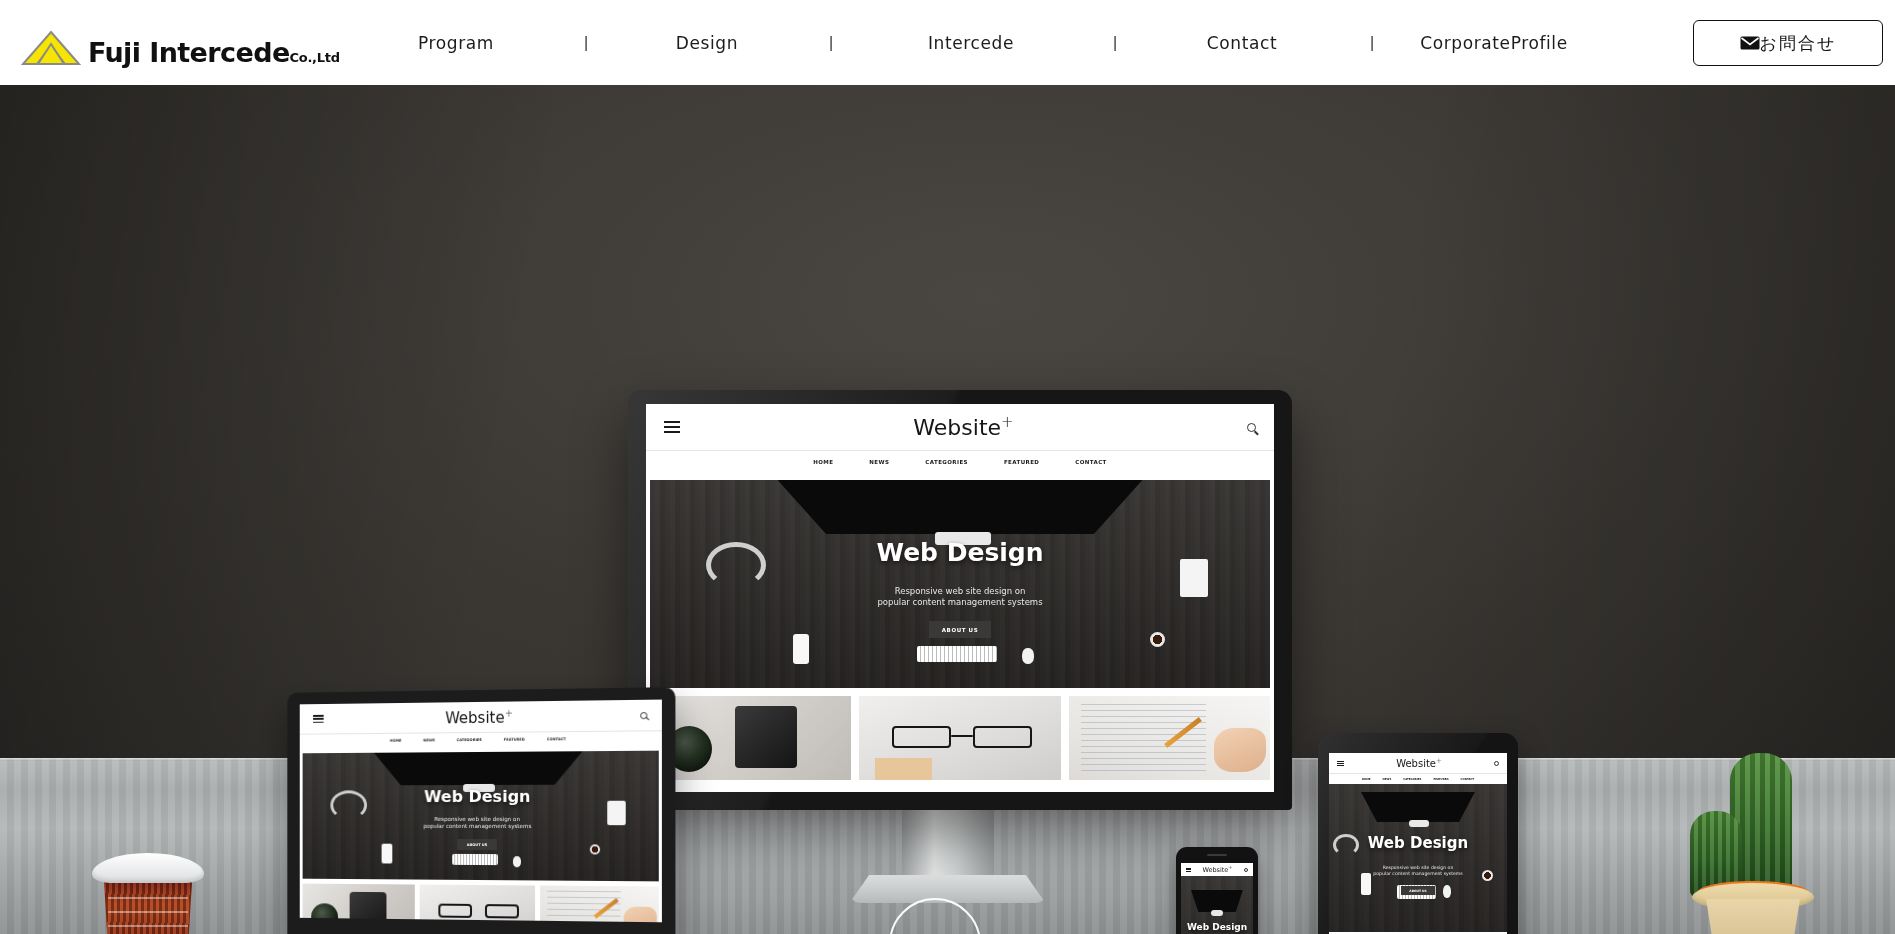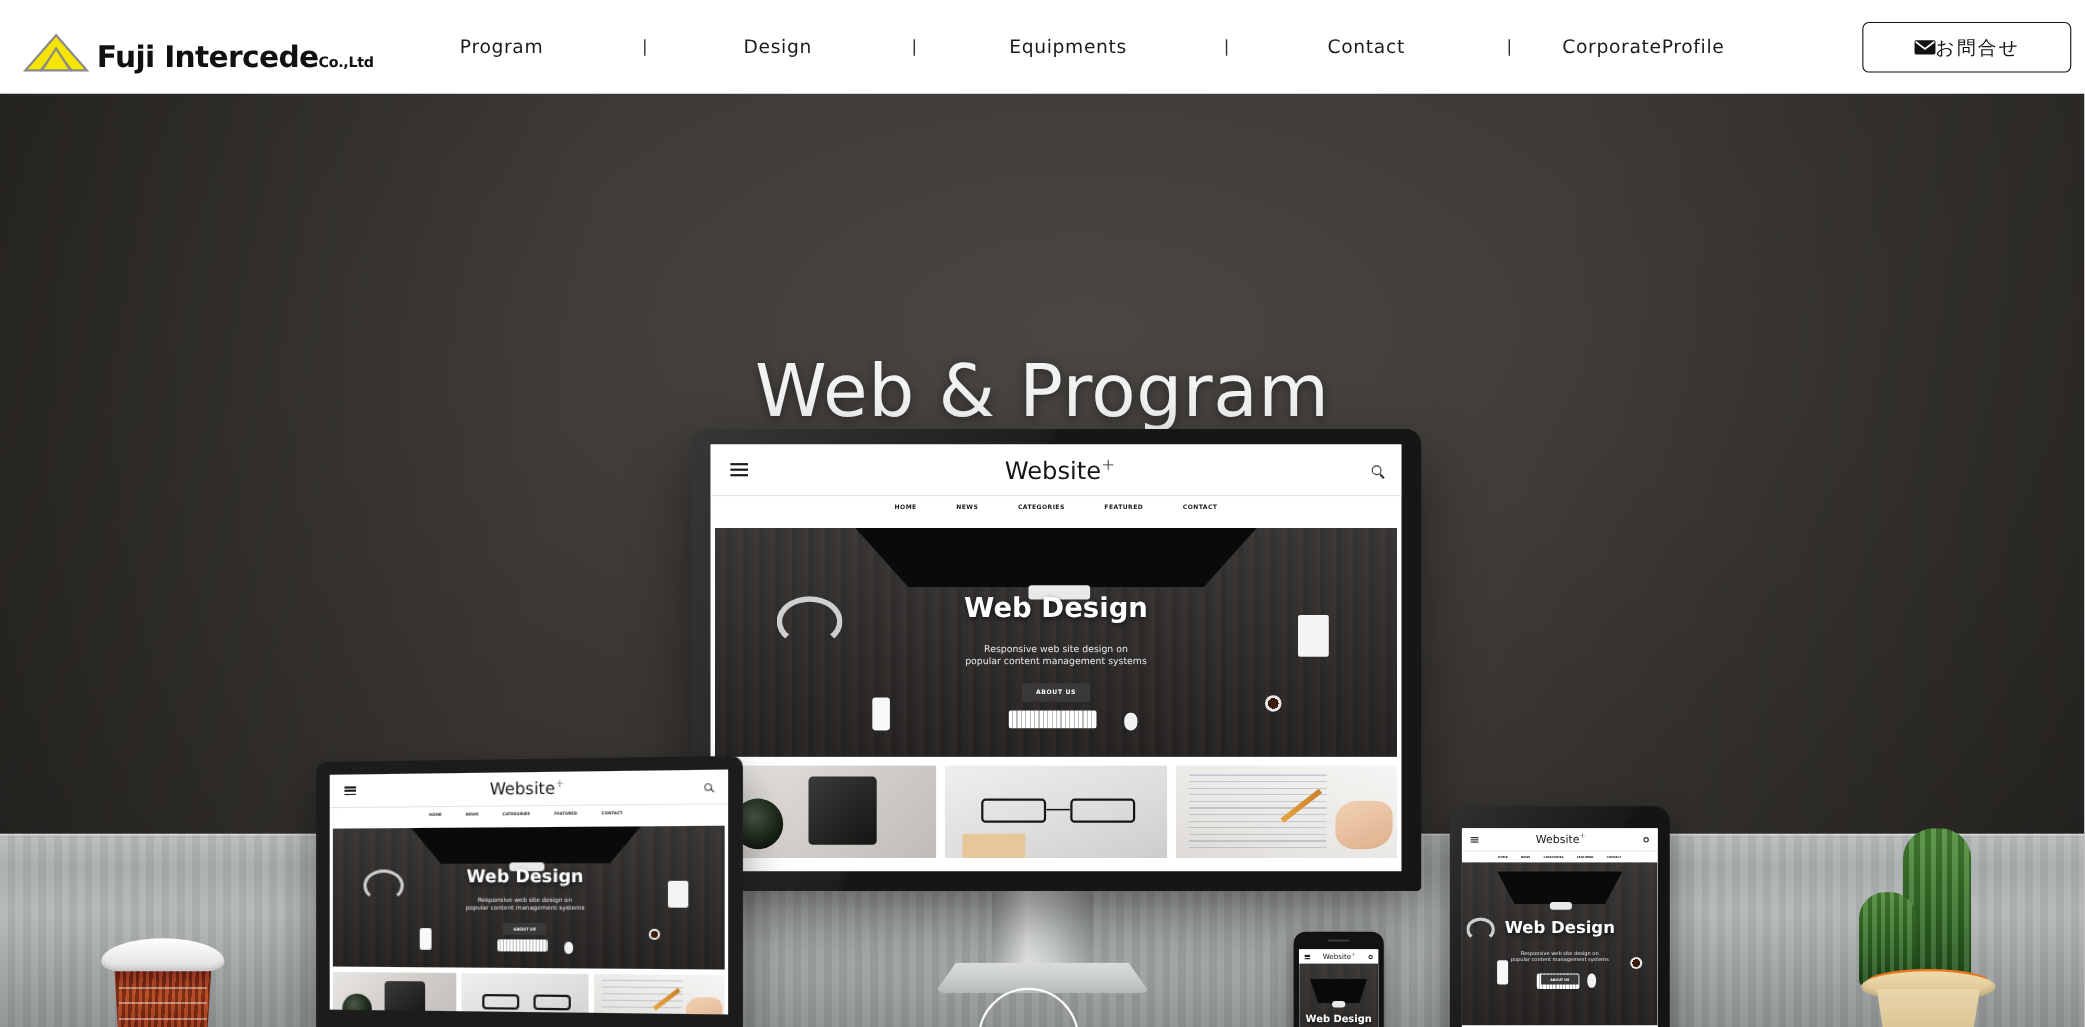--- a/index.html
+++ b/index.html
@@ -277,21 +277,21 @@
 
     <div class="nav">
       <div class="nav-item" style="width:92px">Program</div>
       <div class="nav-gap-a"></div>
       <div class="nav-sep">|</div>
       <div class="nav-gap-a"></div>
       <div class="nav-item" style="width:80px">Design</div>
       <div class="nav-gap-a"></div>
       <div class="nav-sep">|</div>
       <div class="nav-gap-b"></div>
-      <div class="nav-item" style="width:120px">Equipments</div>
+      <div class="nav-item" style="width:120px">Intercede</div>
       <div class="nav-gap-a"></div>
       <div class="nav-sep">|</div>
       <div class="nav-gap-a"></div>
       <div class="nav-item" style="width:92px">Contact</div>
       <div class="nav-gap-a"></div>
       <div class="nav-sep">|</div>
       <div style="width:33px"></div>
       <div class="nav-item" style="width:180px">CorporateProfile</div>
     </div>
 
@@ -302,21 +302,20 @@
           <path d="M1.5 2 L10 8.4 L18.5 2" fill="none" stroke="#fff" stroke-width="1.6"></path>
         </svg>
       </span>
       <span class="label">お問合せ</span>
     </div>
   </div>
 
   <div class="hero">
     <div class="wall-shade"></div>
 
-    <div class="hero-title">Web &amp; Program</div>
     <div class="hero-sub">ウエブ制作 &amp; プログラム開発</div>
 
     <div class="desk">
         <div class="desk-edge"></div>
       </div>
 
     <div class="monitor-neck"></div>
     <div class="monitor-base"></div>
     <div class="monitor">
       <div class="monitor-bezel"></div>

